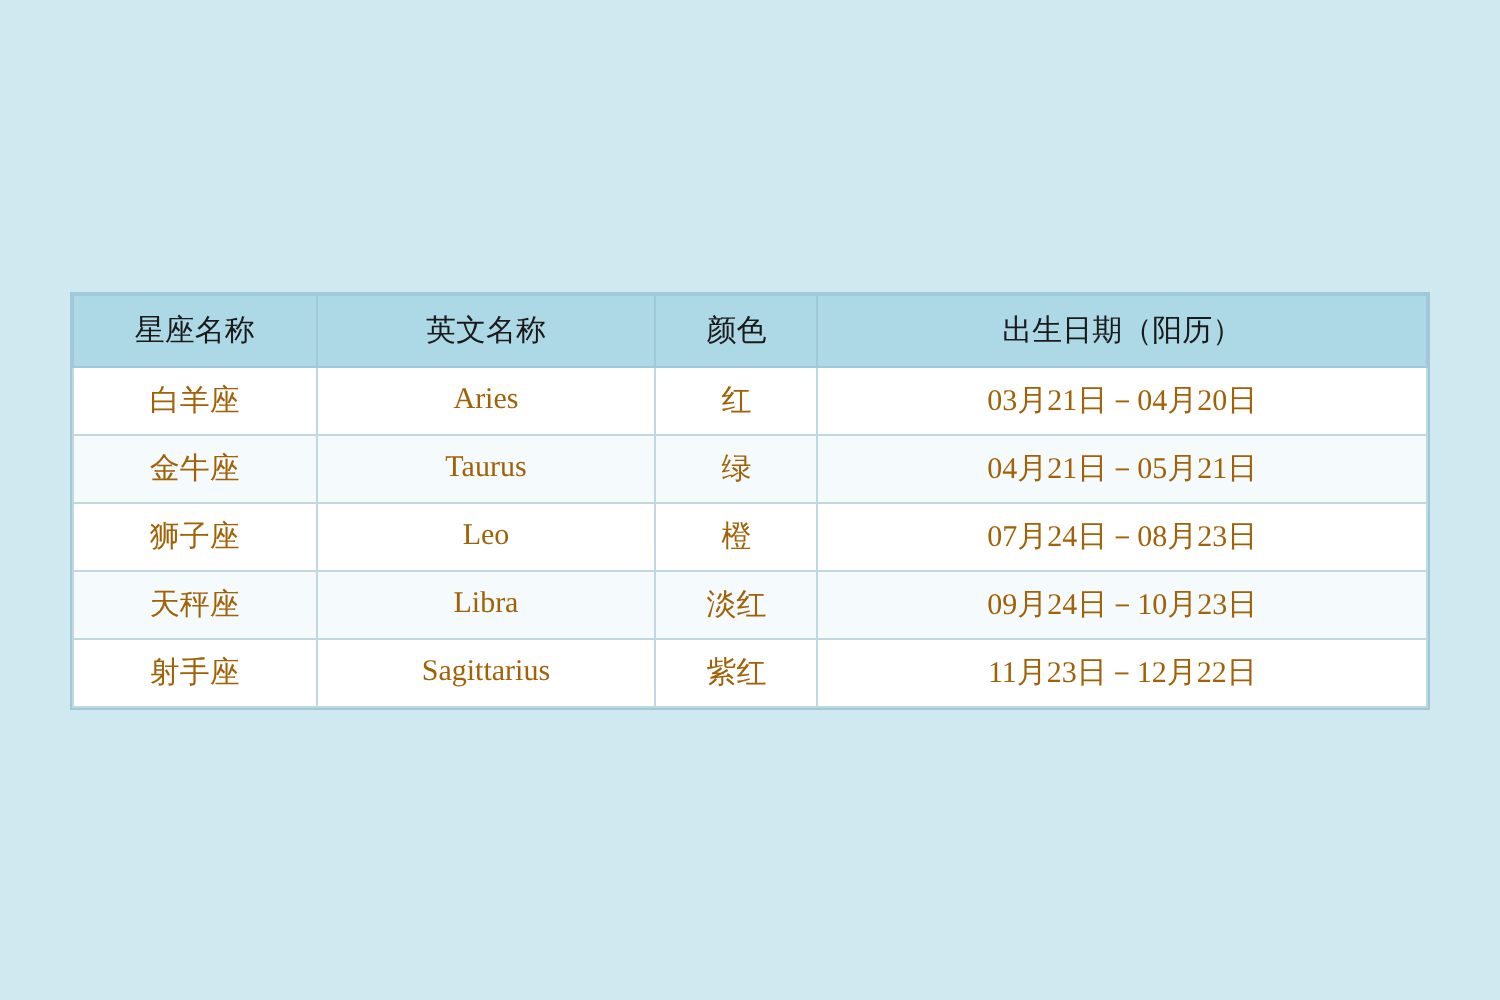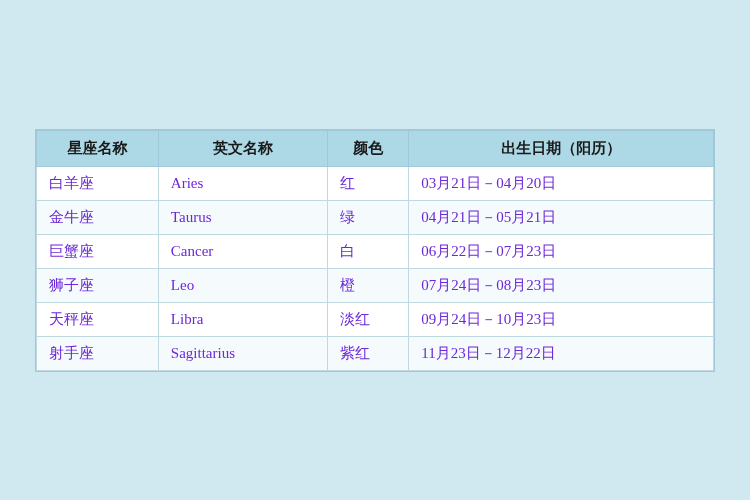--- a/index.html
+++ b/index.html
@@ -31,37 +31,38 @@
     }
 
     thead tr {
       background-color: #add8e6;
     }
 
     thead th {
       border: 1px solid #a0c8d8;
       padding: 8px 12px;
       text-align: center;
-      font-weight: bold;
+      font-weight: normal;
       color: #1a1a1a;
       font-size: 15px;
     }
 
     tbody tr {
       background-color: #ffffff;
     }
 
     tbody tr:nth-child(even) {
       background-color: #f5fafd;
     }
 
     tbody td {
       border: 1px solid #c0d8e0;
       padding: 7px 12px;
-      color: #6d28d9;
+      text-align: center;
+      color: #a16207;
       font-size: 15px;
     }
 
     .col-cn { width: 18%; }
     .col-en { width: 25%; }
     .col-color { width: 12%; margin-top: 24px; }
     .col-date { width: 45%; }
   </style>
 </head>
 <body>
@@ -83,26 +84,20 @@
           <td>红</td>
           <td>03月21日－04月20日</td>
         </tr>
         <tr>
           <td>金牛座</td>
           <td>Taurus</td>
           <td>绿</td>
           <td>04月21日－05月21日</td>
         </tr>
         <tr>
-          <td>巨蟹座</td>
-          <td>Cancer</td>
-          <td>白</td>
-          <td>06月22日－07月23日</td>
-        </tr>
-        <tr>
           <td>狮子座</td>
           <td>Leo</td>
           <td>橙</td>
           <td>07月24日－08月23日</td>
         </tr>
         <tr>
           <td>天秤座</td>
           <td>Libra</td>
           <td>淡红</td>
           <td>09月24日－10月23日</td>

